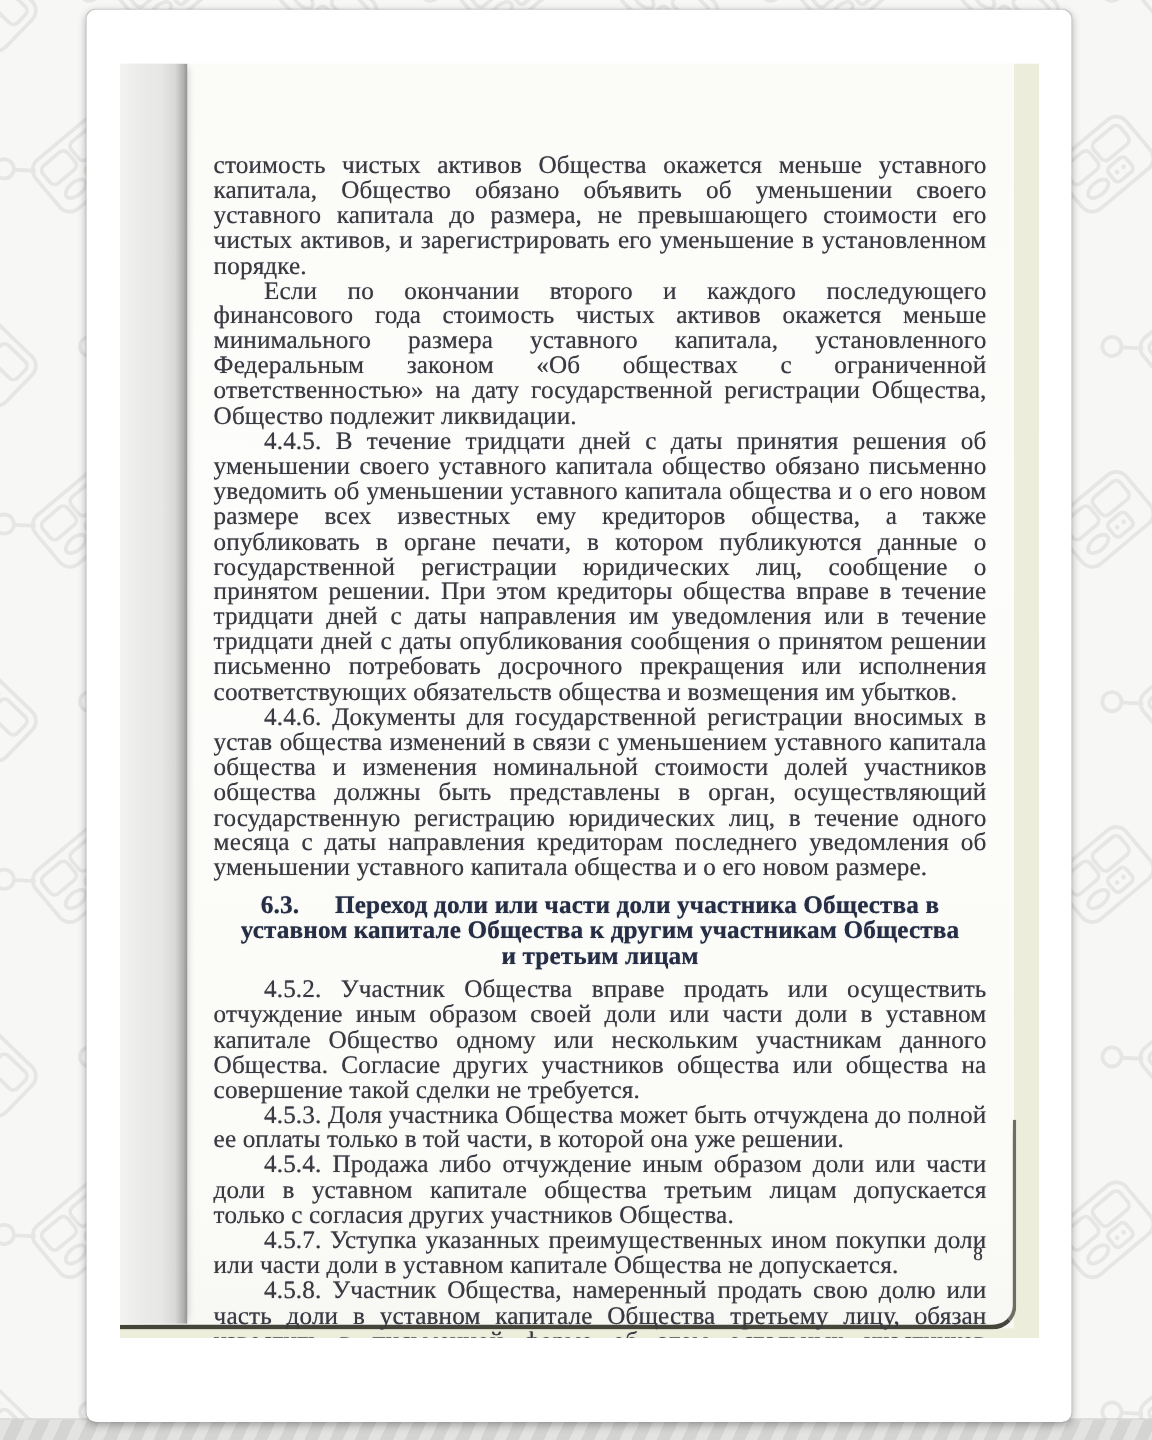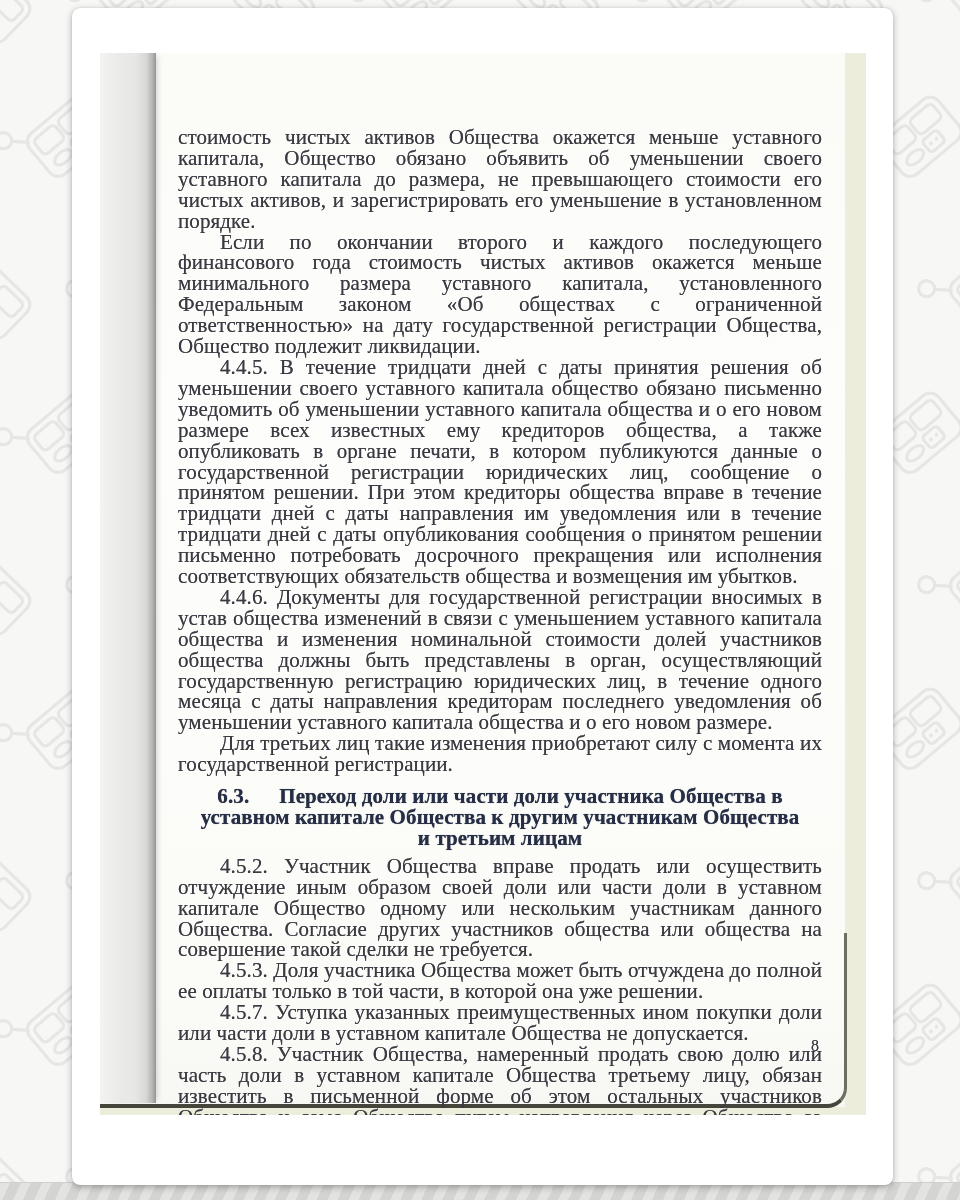--- a/index.html
+++ b/index.html
@@ -1111,28 +1111,28 @@
       <div class="right-strip"></div>
       <div class="bottom-strip"></div>
       <div class="page-outline"></div>
       <div class="left-strip"></div>
 
       <div class="textcol">
         <p>стоимость чистых активов Общества окажется меньше уставного капитала, Общество обязано объявить об уменьшении своего уставного капитала до размера, не превышающего стоимости его чистых активов, и зарегистрировать его уменьшение в установленном порядке.</p>
         <p class="indent">Если по окончании второго и каждого последующего финансового года стоимость чистых активов окажется меньше минимального размера уставного капитала, установленного Федеральным законом «Об обществах с ограниченной ответственностью» на дату государственной регистрации Общества, Общество подлежит ликвидации.</p>
         <p class="indent">4.4.5. В течение тридцати дней с даты принятия решения об уменьшении своего уставного капитала общество обязано письменно уведомить об уменьшении уставного капитала общества и о его новом размере всех известных ему кредиторов общества, а также опубликовать в органе печати, в котором публикуются данные о государственной регистрации юридических лиц, сообщение о принятом решении. При этом кредиторы общества вправе в течение тридцати дней с даты направления им уведомления или в течение тридцати дней с даты опубликования сообщения о принятом решении письменно потребовать досрочного прекращения или исполнения соответствующих обязательств общества и возмещения им убытков.</p>
         <p class="indent">4.4.6. Документы для государственной регистрации вносимых в устав общества изменений в связи с уменьшением уставного капитала общества и изменения номинальной стоимости долей участников общества должны быть представлены в орган, осуществляющий государственную регистрацию юридических лиц, в течение одного месяца с даты направления кредиторам последнего уведомления об уменьшении уставного капитала общества и о его новом размере.</p>
-        <p class="indent">Для третьих лиц такие изменения приобретают силу с момента их государственной регистрации.</p>
 
         <div class="heading">
           <span class="hnum">6.3.</span><span>Переход доли или части доли участника Общества в уставном капитале Общества к другим участникам Общества и третьим лицам</span>
         </div>
 
         <p class="indent">4.5.2. Участник Общества вправе продать или осуществить отчуждение иным образом своей доли или части доли в уставном капитале Общество одному или нескольким участникам данного Общества. Согласие других участников общества или общества на совершение такой сделки не требуется.</p>
         <p class="indent">4.5.3. Доля участника Общества может быть отчуждена до полной ее оплаты только в той части, в которой она уже решении.</p>
+        <p class="indent">4.5.4. Продажа либо отчуждение иным образом доли или части доли в уставном капитале общества третьим лицам допускается только с согласия других участников Общества.</p>
         <p class="indent">4.5.7. Уступка указанных преимущественных ином покупки доли или части доли в уставном капитале Общества не допускается.</p>
         <p class="indent">4.5.8. Участник Общества, намеренный продать свою долю или часть доли в уставном капитале Общества третьему лицу, обязан известить в письменной форме об этом остальных участников Общества и само Общество путем направления через Общество за свой счет оферты, адресованной этим лицам и содержащей указание цены и других условий продажи. Оферта о продаже доли или части доли в уставном капитале Общества считается полученной</p>
       </div>
 
       <div class="pagenum">8</div>
     </div>
   </div>
 </div>
 
 </body></html>

